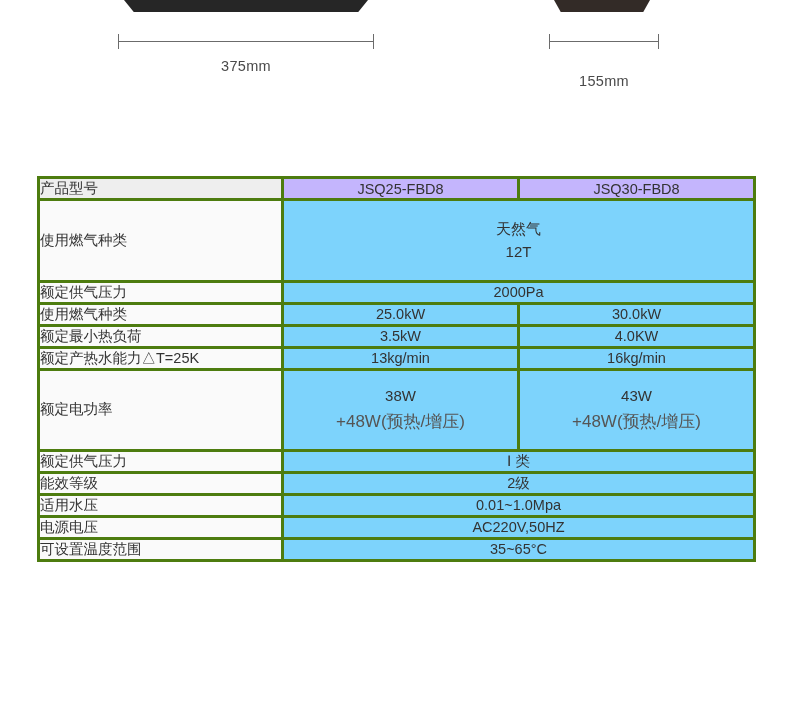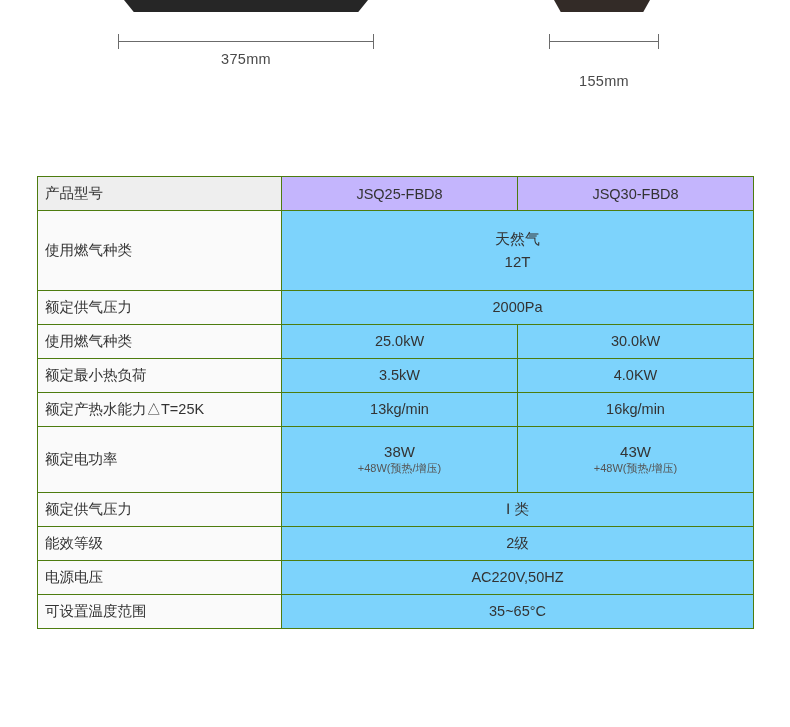--- a/index.html
+++ b/index.html
@@ -60,40 +60,40 @@
   .dim-left { left: 118px; top: 41px; width: 256px; }
   .dim-right { left: 549px; top: 41px; width: 110px; }
 
   .dim-label {
     position: absolute;
     font-size: 14.5px;
     color: #4a4a4a;
     text-align: center;
     letter-spacing: 0.3px;
   }
-  .dim-label-left { left: 118px; top: 51px; width: 256px; }
+  .dim-label-left { left: 118px; top: 58px; width: 256px; }
   .dim-label-right { left: 549px; top: 73px; width: 110px; }
 
   
   .table-wrap {
     position: absolute;
     left: 37px;
     top: 176px;
     width: 716px;
   }
   table.spec {
     border-collapse: collapse;
     width: 716px;
     table-layout: fixed;
   }
   table.spec td {
-    border: 1px solid #4d7c0f;
+    border: 3px solid #4d7c0f;
     font-size: 14.5px;
     color: #333333;
-    padding: 7px;
+    padding: 0;
     vertical-align: middle;
   }
   .col-label { width: 244px; }
   .col-a { width: 236px; }
   .col-b { width: 236px; }
 
   .cell-label {
     background: #fafafa;
     padding: 8px 0 8px 14px;
     text-align: left;
@@ -117,23 +117,23 @@
   .row-tall .cell-label,
   .row-tall .cell-val {
     padding-top: 16px;
     padding-bottom: 16px;
   }
   .two-line {
     line-height: 1.55;
   }
   .sub-note {
     display: block;
-    font-size: 11px;
+    font-size: 17px;
     color: #555555;
-    margin-top: 1px;
+    margin-top: 6px;
   }
   .main-note {
     display: block;
     font-size: 15px;
   }
 </style>
 </head>
 <body>
 
 <div class="product-area">
@@ -209,20 +209,24 @@
       <tr>
         <td class="cell-label">额定供气压力</td>
         <td class="cell-val" colspan="2">Ⅰ 类</td>
       </tr>
 
       <tr>
         <td class="cell-label">能效等级</td>
         <td class="cell-val" colspan="2">2级</td>
       </tr>
 
+      <tr>
+        <td class="cell-label">适用水压</td>
+        <td class="cell-val" colspan="2">0.01~1.0Mpa</td>
+      </tr>
 
       <tr>
         <td class="cell-label">电源电压</td>
         <td class="cell-val" colspan="2">AC220V,50HZ</td>
       </tr>
 
       <tr>
         <td class="cell-label">可设置温度范围</td>
         <td class="cell-val" colspan="2">35~65°C</td>
       </tr>

